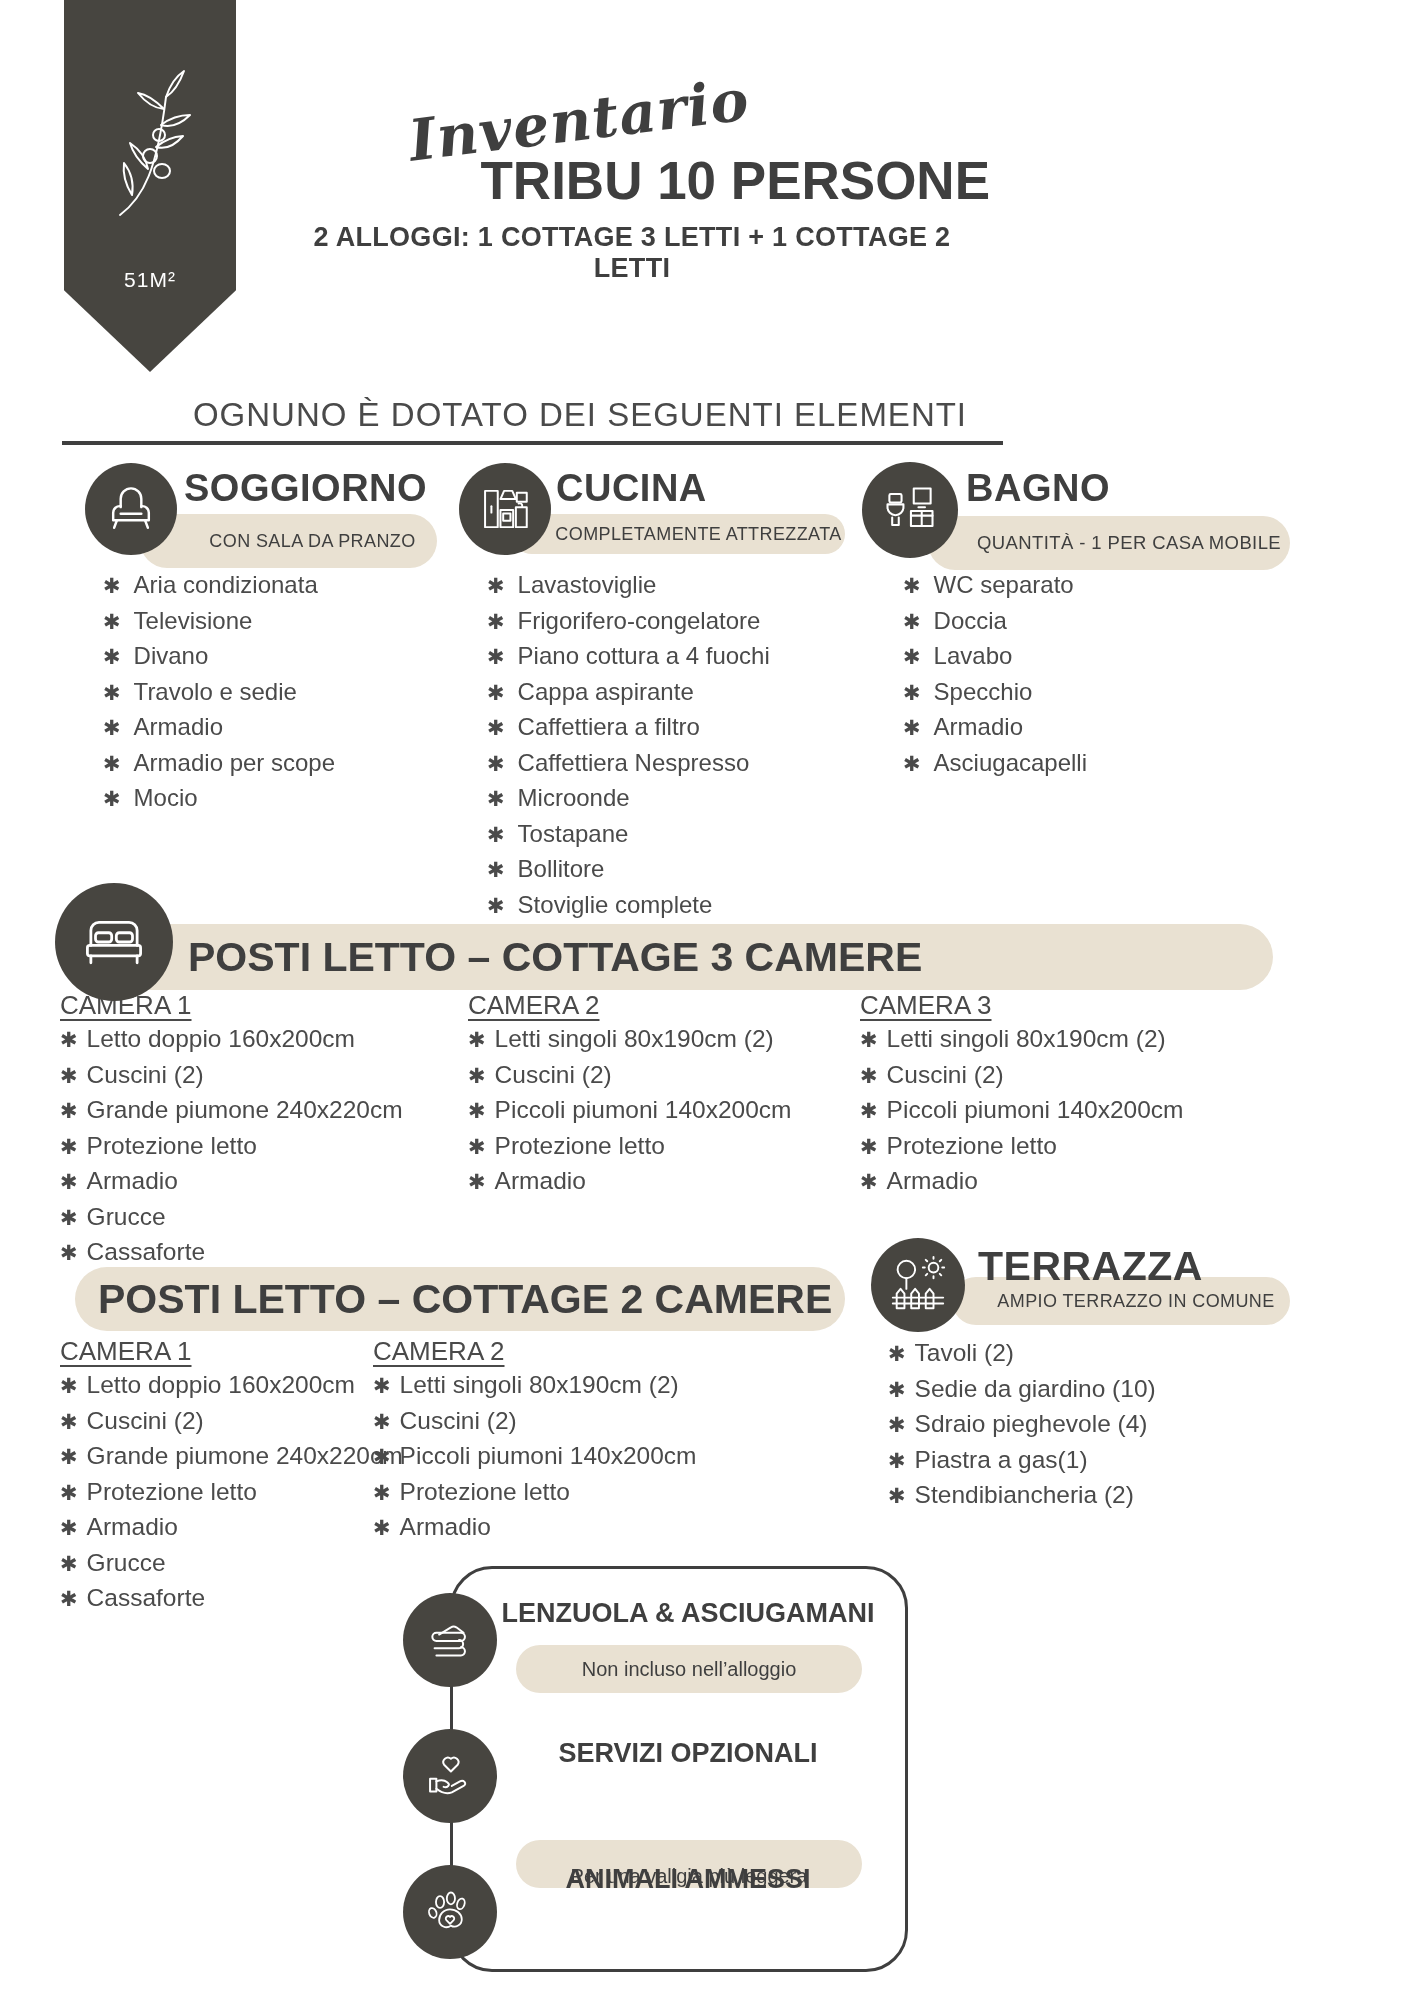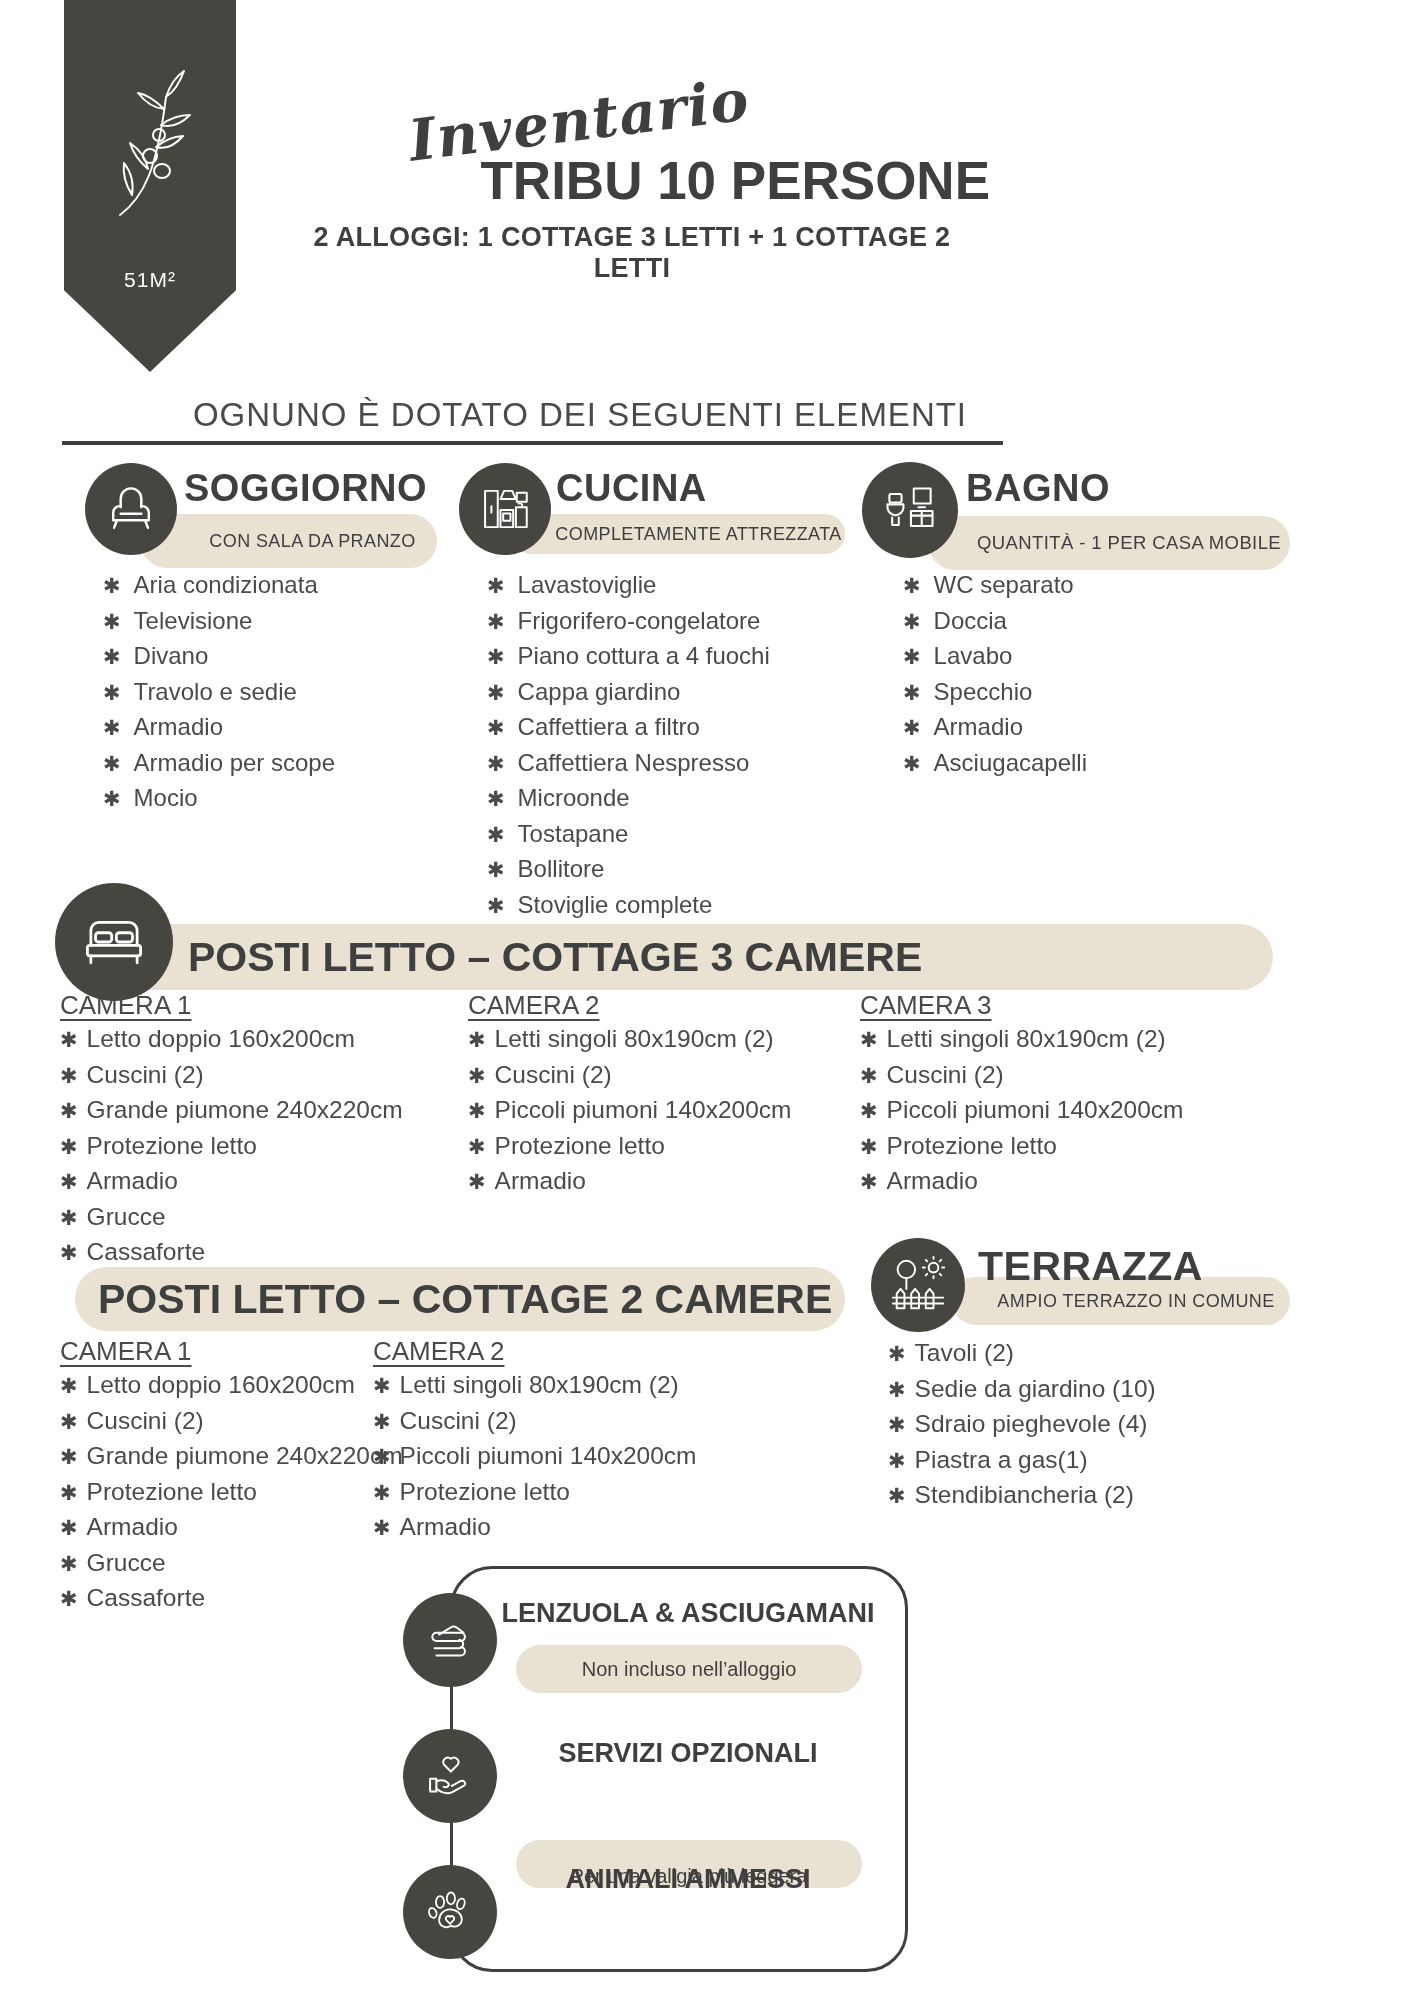--- a/index.html
+++ b/index.html
@@ -192,21 +192,21 @@
       <li>
         <span class="bullet">✱</span>
         <span>Frigorifero-congelatore</span>
       </li>
       <li>
         <span class="bullet">✱</span>
         <span>Piano cottura a 4 fuochi</span>
       </li>
       <li>
         <span class="bullet">✱</span>
-        <span>Cappa giardino</span>
+        <span>Cappa aspirante</span>
       </li>
       <li>
         <span class="bullet">✱</span>
         <span>Caffettiera a filtro</span>
       </li>
       <li>
         <span class="bullet">✱</span>
         <span>Caffettiera Nespresso</span>
       </li>
       <li>

